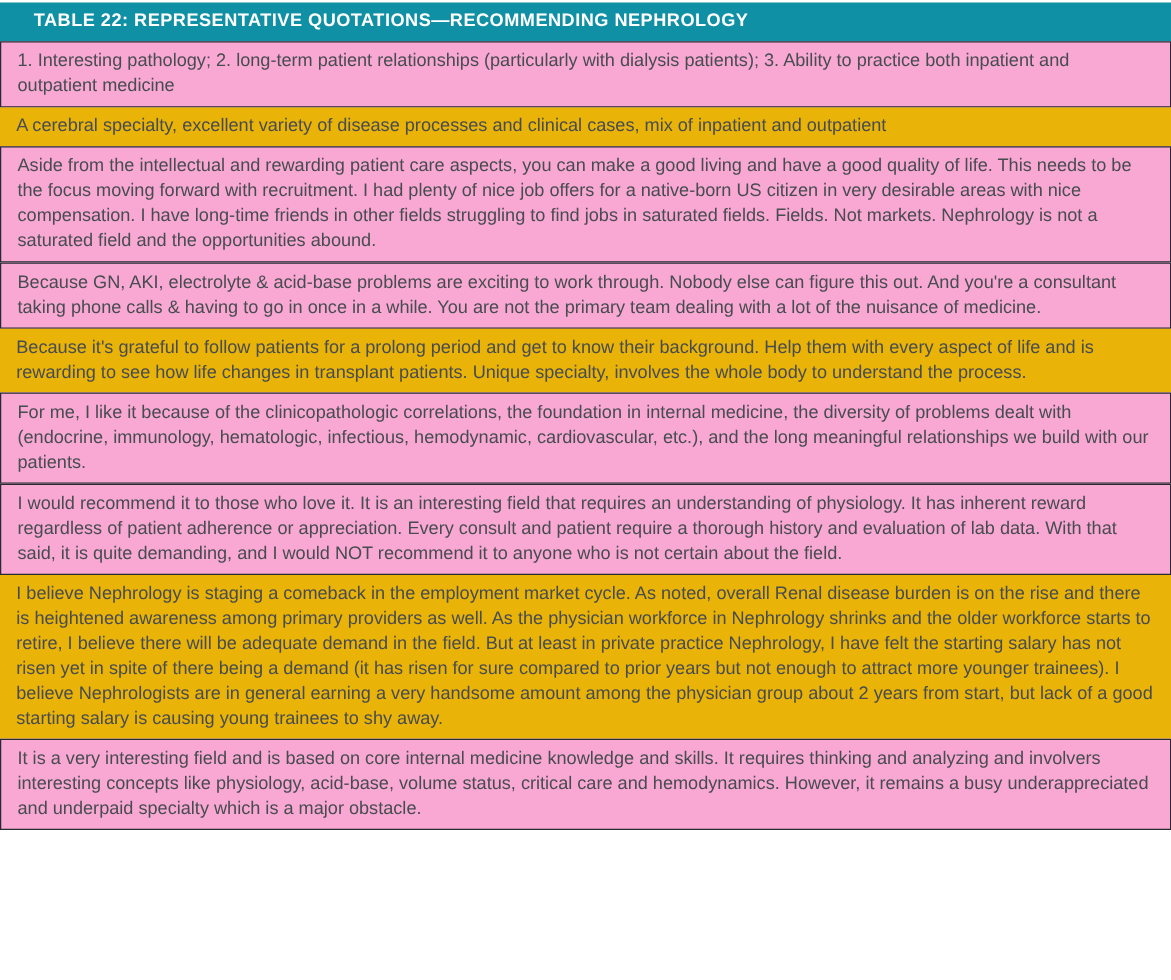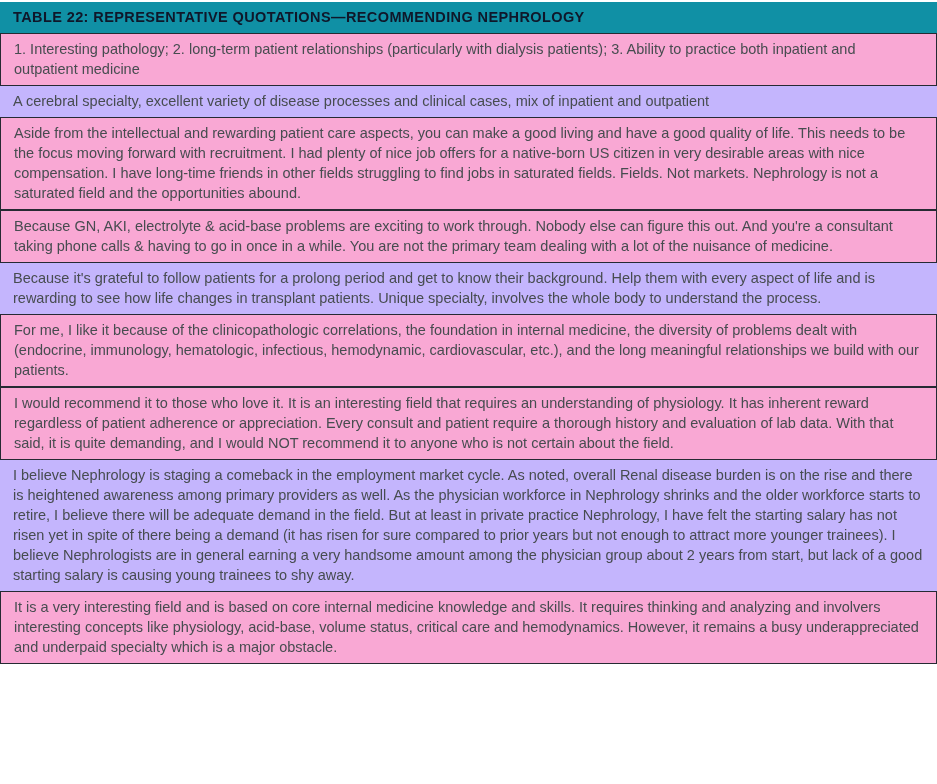--- a/index.html
+++ b/index.html
@@ -14,32 +14,32 @@
     background: #ffffff;
     box-sizing: border-box;
     padding-top: 2px;
   }
   .quote-table {
     width: 937px;
     box-sizing: border-box;
   }
   .table-header {
     background: #1090A5;
-    color: #0f172a;
+    color: #ffffff;
     font-size: 14.5px;
     font-weight: bold;
     letter-spacing: 0.4px;
-    padding: 7px 13px 8px 13px;
+    padding: 7px 13px 8px 27px;
     box-sizing: border-box;
   }
   .quote-row {
     font-size: 14.5px;
     line-height: 20px;
     color: #474C50;
-    background: #c4b5fd;
+    background: #eab308;
     padding: 5px 14px 6px 13px;
     box-sizing: border-box;
   }
   .quote-row.alt {
     background: #f9a8d4;
     border: 1.5px solid #262A33;
   }
 </style>
 </head>
 <body>

